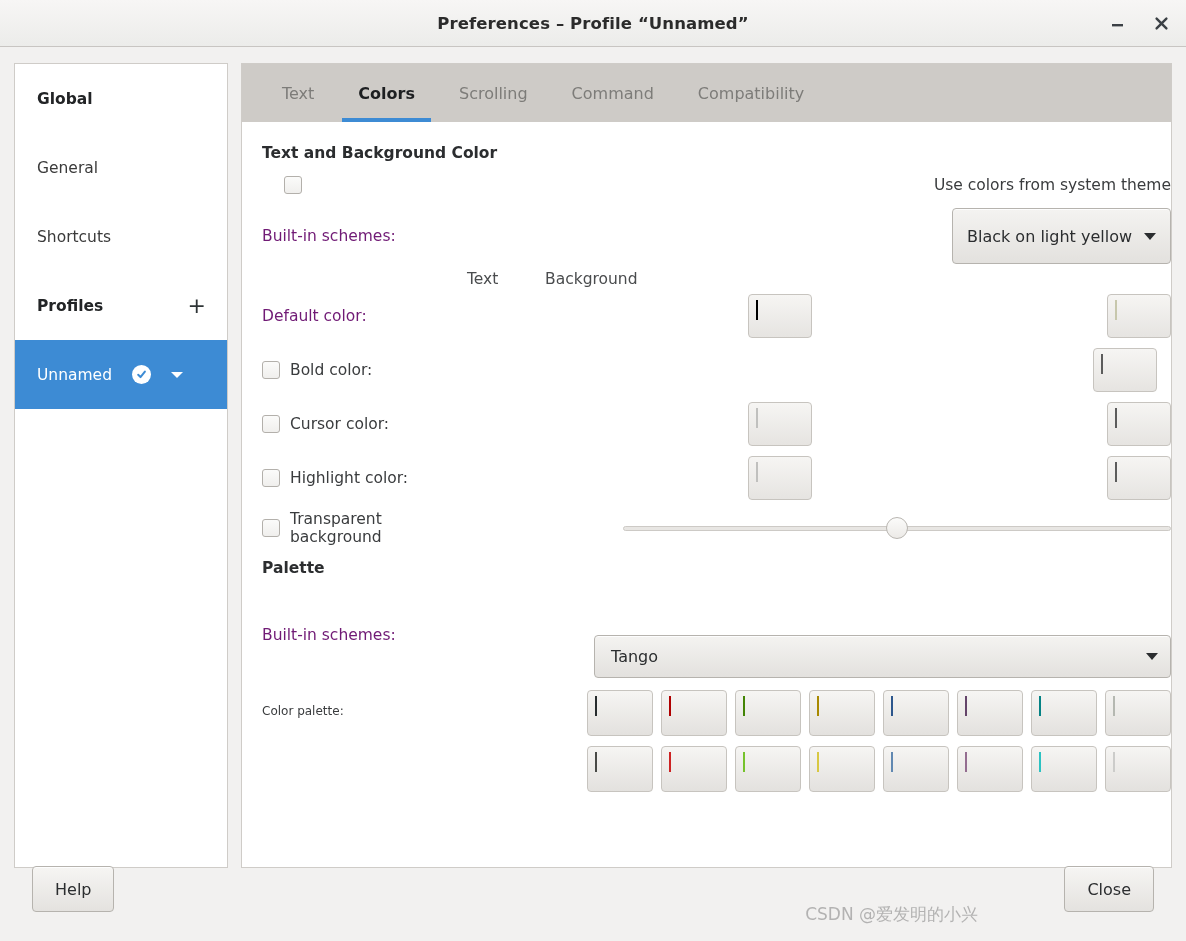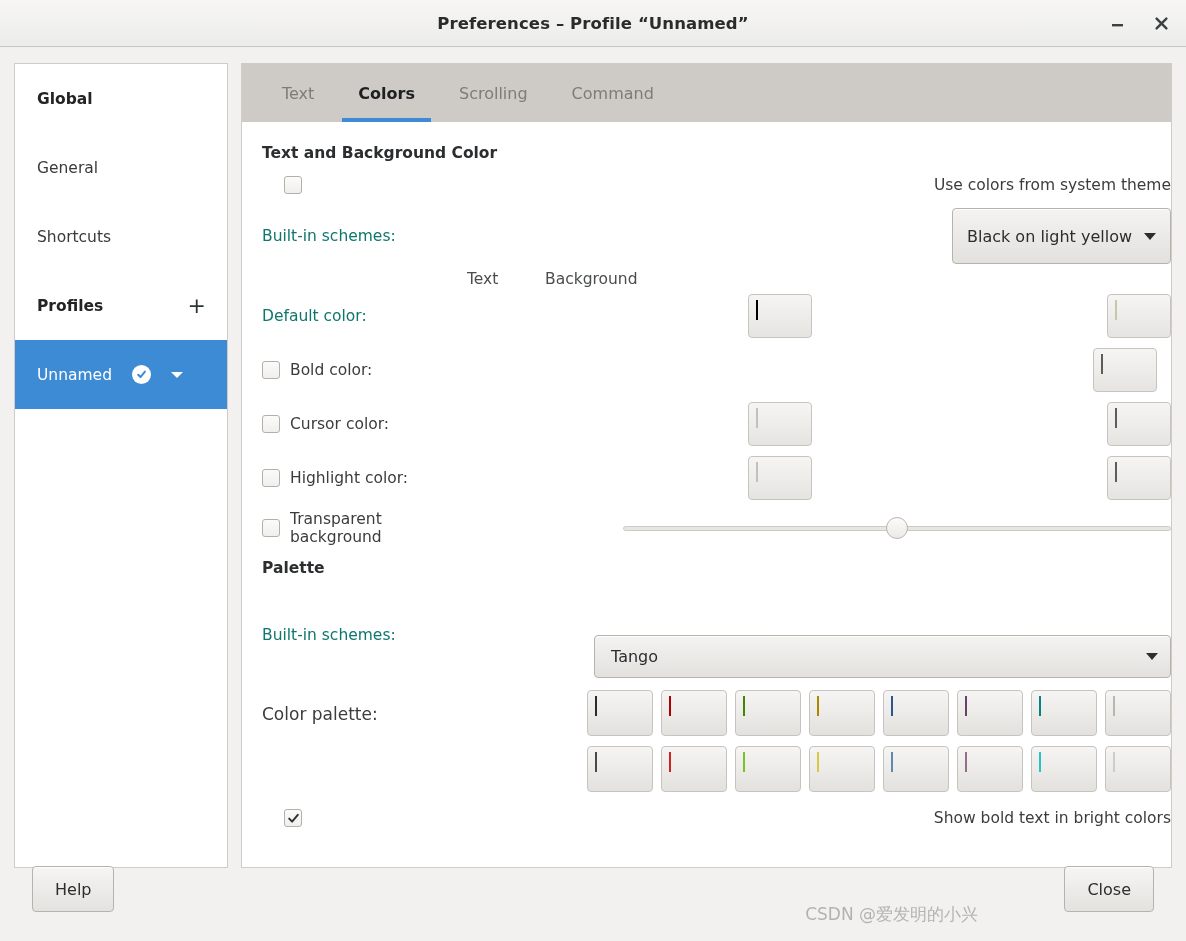--- a/index.html
+++ b/index.html
@@ -185,21 +185,21 @@
   .cb svg { display: none; }
   .cb.checked svg { display: block; }
   .cb-label {
     margin-left: 10px;
     font-size: 15.5px;
     color: #3a3c3e;
   }
 
   .field-label {
     font-size: 15.5px;
-    color: #0f766e;
+    color: #701a75;
   }
 
   
   .combo {
     border: 1px solid #b6b3ae;
     border-radius: 4px;
     background: linear-gradient(to bottom, #f4f3f1 0%, #e3e1de 100%);
     box-shadow: inset 0 1px 0 #fdfdfd;
     display: inline-flex;
     align-items: center;
@@ -297,21 +297,21 @@
     margin-left: 205px;
     margin-bottom: 6px;
     font-size: 15.5px;
     color: #4a4c4e;
   }
   .col-heads .c1 { width: 78px; }
   .r-color { margin-bottom: 10px; }
   .lbl-col { width: 205px; display: flex; align-items: center; }
   .sw-col1 { width: 78px; }
 
-  .pal-label-col { width: 205px; font-size: 17px; color: #3a3c3e; }
+  .pal-label-col { width: 205px; font-size: 12px; color: #3a3c3e; }
 
   
   .bottom-bar {
     position: absolute;
     left: 0; right: 0; bottom: 0;
     height: 90px;
     display: flex;
     align-items: flex-start;
     justify-content: space-between;
     padding: 14px 32px 0 32px;
@@ -401,20 +401,23 @@
           <span>Text</span>
         </div>
         <div class="tab active">
           <span>Colors</span>
         </div>
         <div class="tab">
           <span>Scrolling</span>
         </div>
         <div class="tab">
           <span>Command</span>
+        </div>
+        <div class="tab">
+          <span>Compatibility</span>
         </div>
       </div>
 
       <div class="panel-body">
 
         <div class="section-title">Text and Background Color</div>
 
         <div class="row r-sys-theme">
           <span class="cb">
             
@@ -537,28 +540,20 @@
                 <span class="pal-swatch"><span class="sw-inner" style="background: rgb(138, 226, 52);"></span></span>
                 <span class="pal-swatch"><span class="sw-inner" style="background: rgb(252, 233, 79);"></span></span>
                 <span class="pal-swatch"><span class="sw-inner" style="background: rgb(114, 159, 207);"></span></span>
                 <span class="pal-swatch"><span class="sw-inner" style="background: rgb(173, 127, 168);"></span></span>
                 <span class="pal-swatch"><span class="sw-inner" style="background: rgb(52, 226, 226);"></span></span>
                 <span class="pal-swatch"><span class="sw-inner" style="background: rgb(238, 238, 236);"></span></span>
               </span>
           </span>
         </div>
 
-        <div class="row" style="margin-top:17px; margin-left:22px;">
-          <span class="cb checked">
-            <svg width="13" height="13" viewBox="0 0 13 13">
-                <path d="M2.2 6.6 L5.1 9.6 L10.8 2.8" stroke="#2e3436" stroke-width="2" fill="none" stroke-linecap="round" stroke-linejoin="round"></path>
-              </svg>
-          </span>
-          <span class="cb-label">Show bold text in bright colors</span>
-        </div>
 
       </div>
     </div>
   </div>
 
   <div class="bottom-bar">
     <button class="btn">Help</button>
     <button class="btn">Close</button>
   </div>
 

